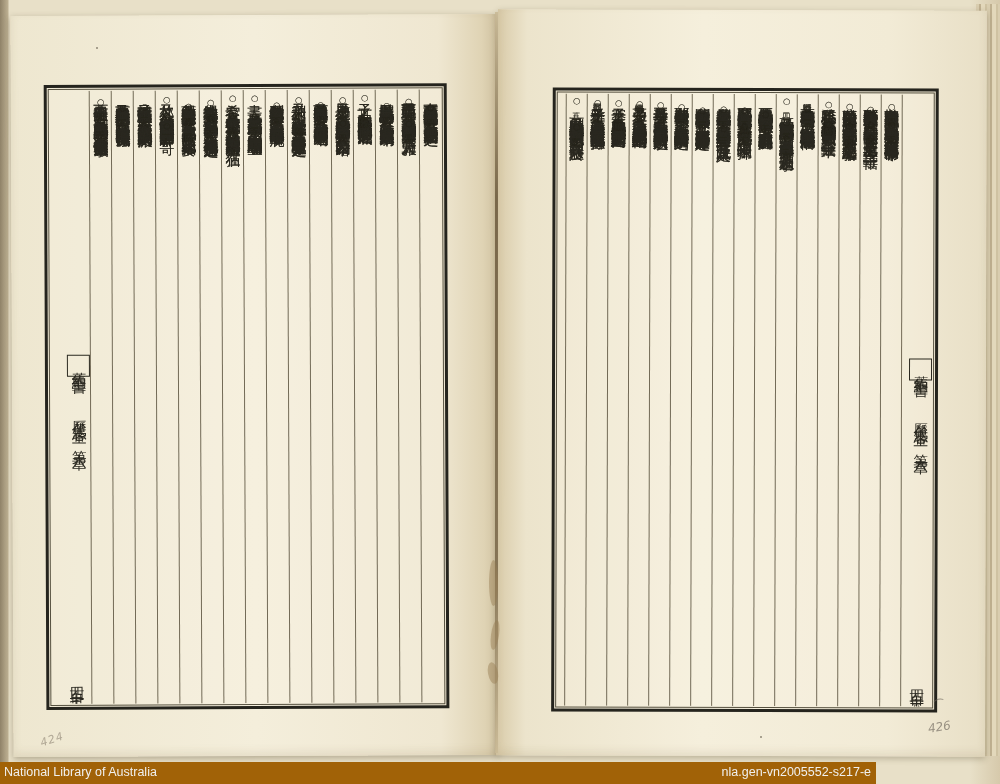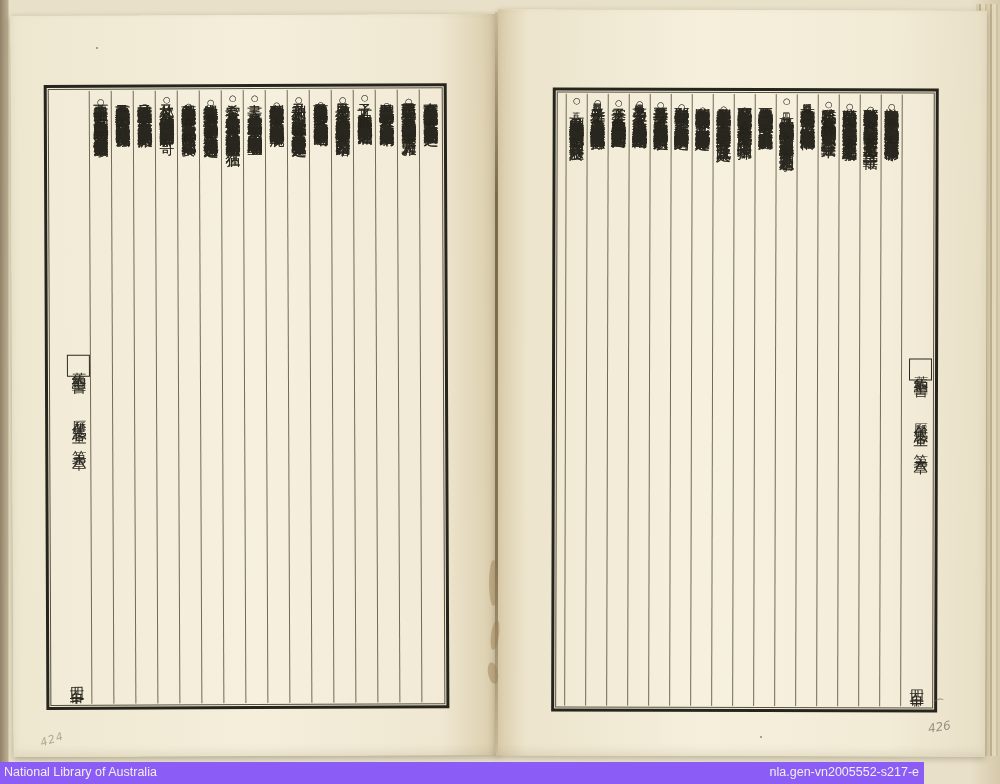--- a/index.html
+++ b/index.html
@@ -69,23 +69,23 @@
   }
   .pencil-tick{
     position:absolute;font-size:11px;color:rgba(105,98,88,.6);
     transform:rotate(75deg);
   }
   .hand{position:absolute;color:rgba(125,115,100,.55);font-style:italic;}
   .hand-bl{left:40px;top:733px;font-size:11px;transform:rotate(-18deg);letter-spacing:1px;}
   .hand-br{left:928px;top:720px;font-size:12px;transform:rotate(-9deg);color:rgba(108,100,90,.65);}
 
   .footer{
-    position:absolute;left:0;top:762px;width:924px;height:22px;
-    background:#8b5cf6;color:#f0f0ee;
-    font-family:"Liberation Sans",sans-serif;font-size:12.5px;line-height:21px;
+    position:absolute;left:0;top:762px;width:828px;height:22px;
+    background:#a16207;color:#f0f0ee;
+    font-family:"Liberation Sans",sans-serif;font-size:12.5px;line-height:21px;padding-left:48px;
   }
   .footer .ftl{position:absolute;left:4px;top:0;}
   .footer .ftr{position:absolute;right:5px;top:0;text-align:center;}
 
   .speck{position:absolute;width:2px;height:2px;background:#4a4436;border-radius:50%;opacity:.6;}
 </style>
 </head>
 <body>
 
 <div class="fore-edge"></div>

